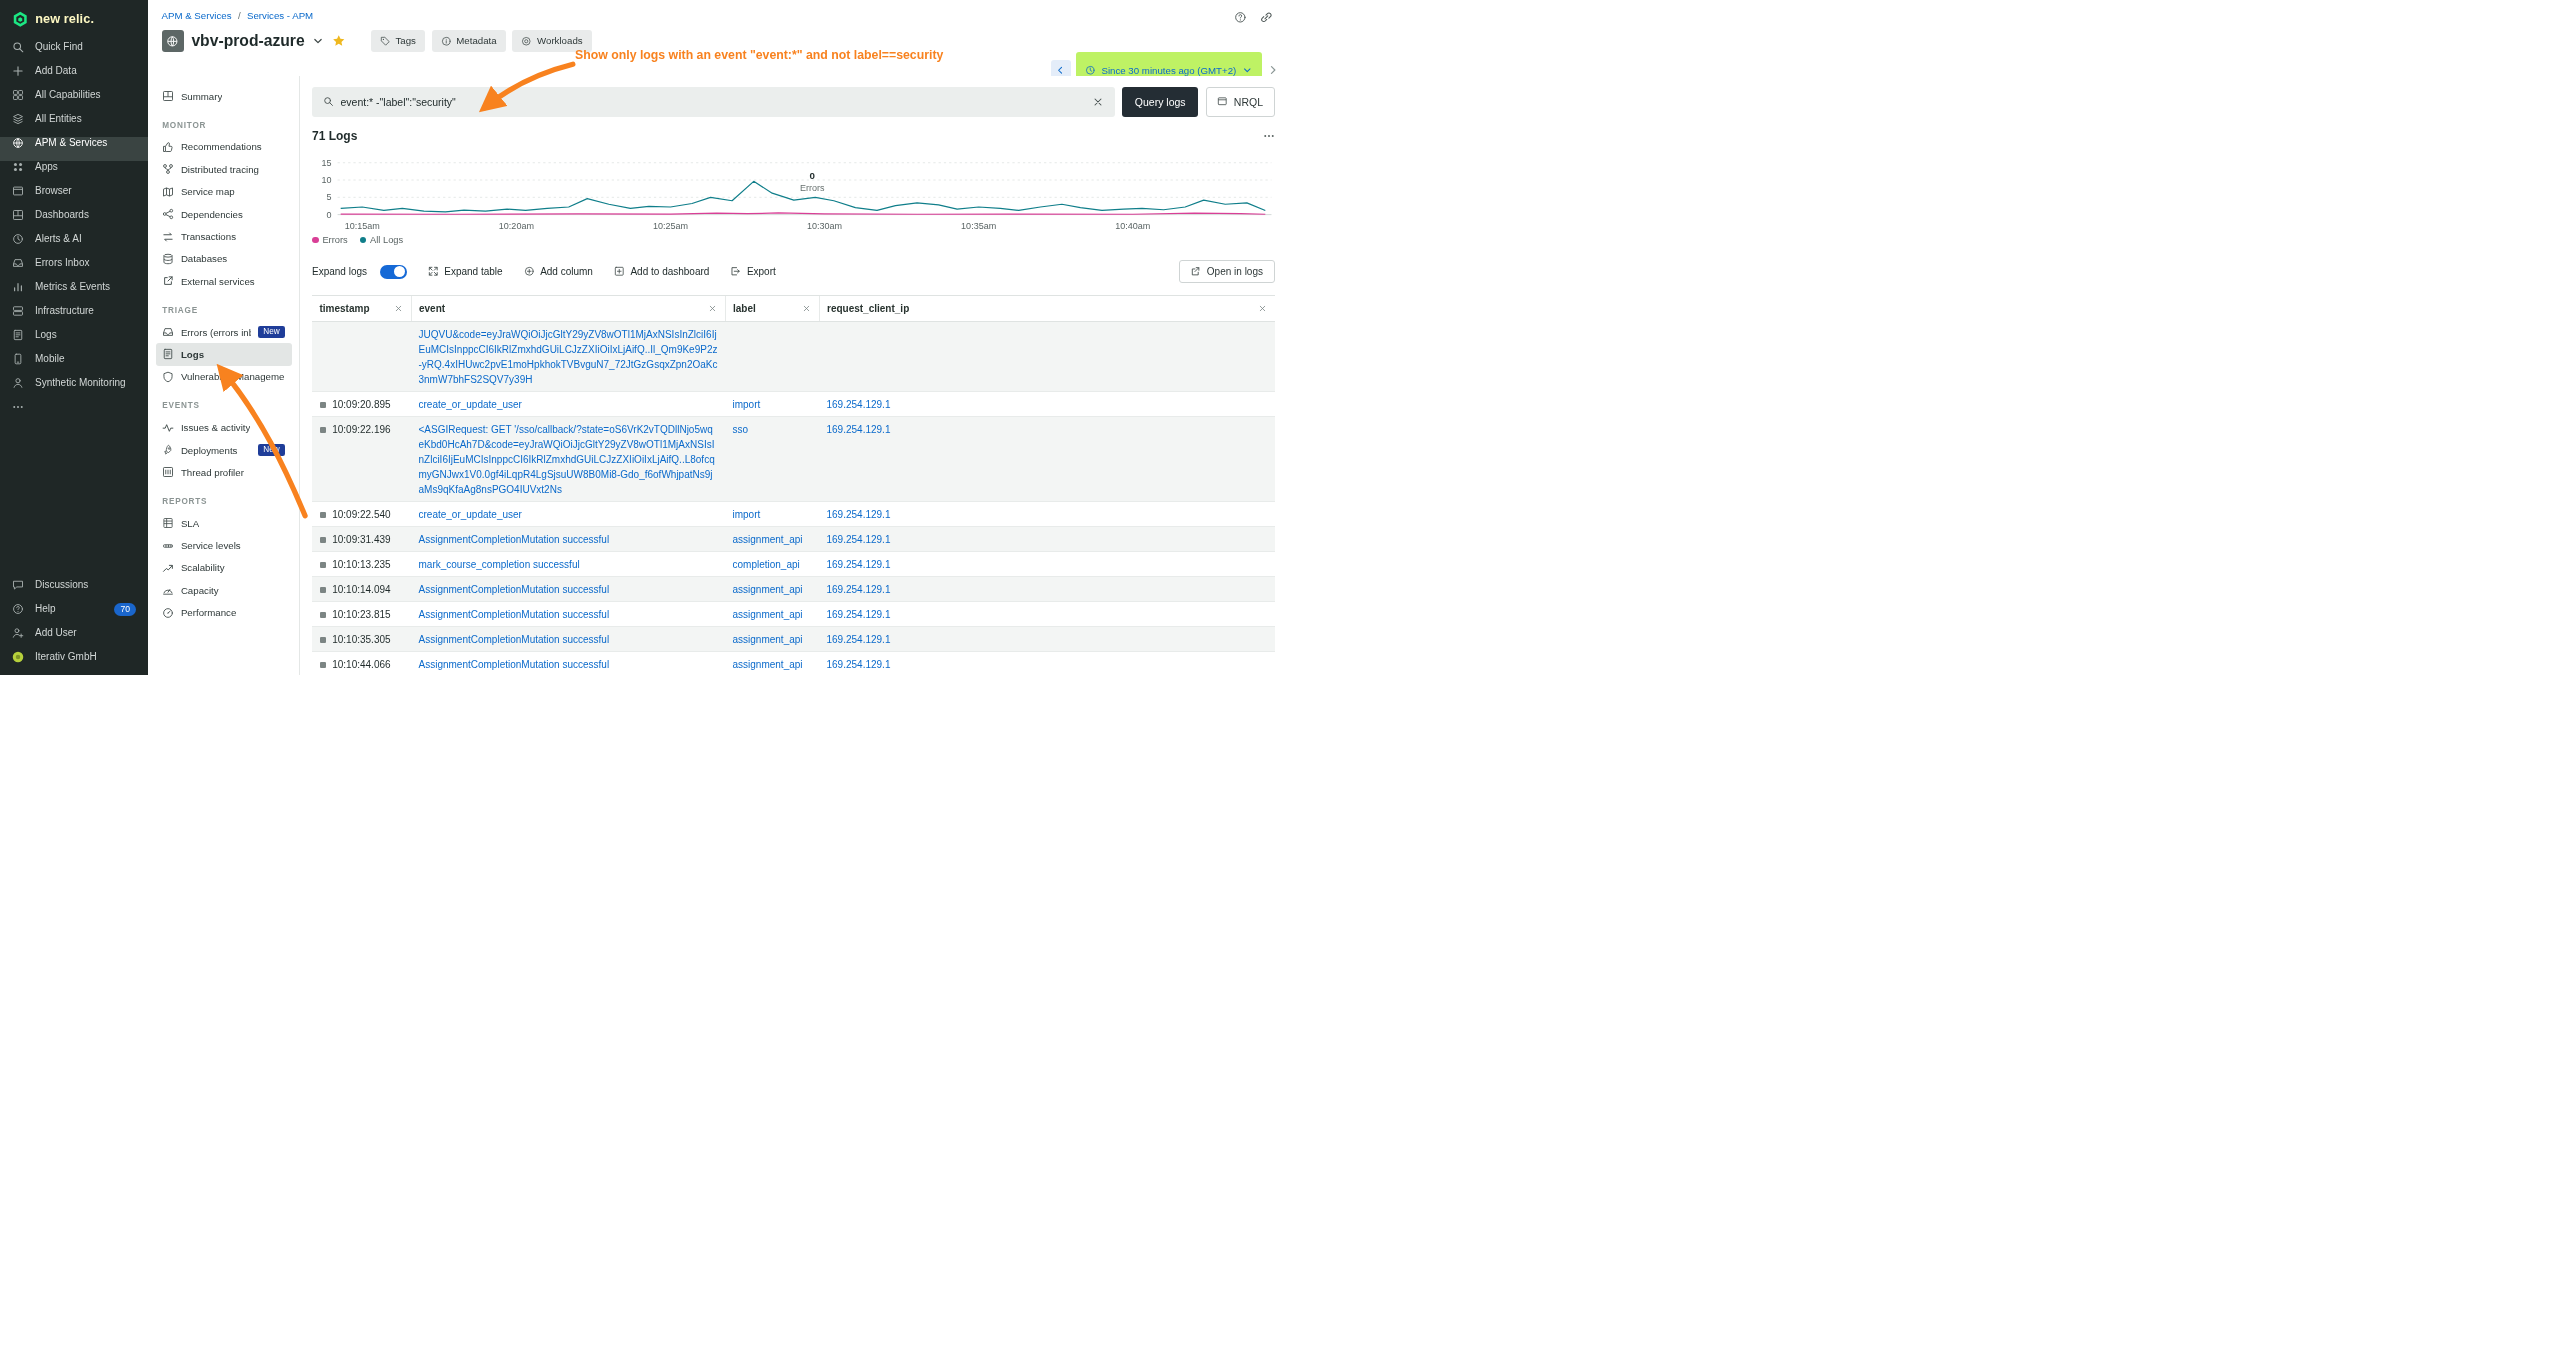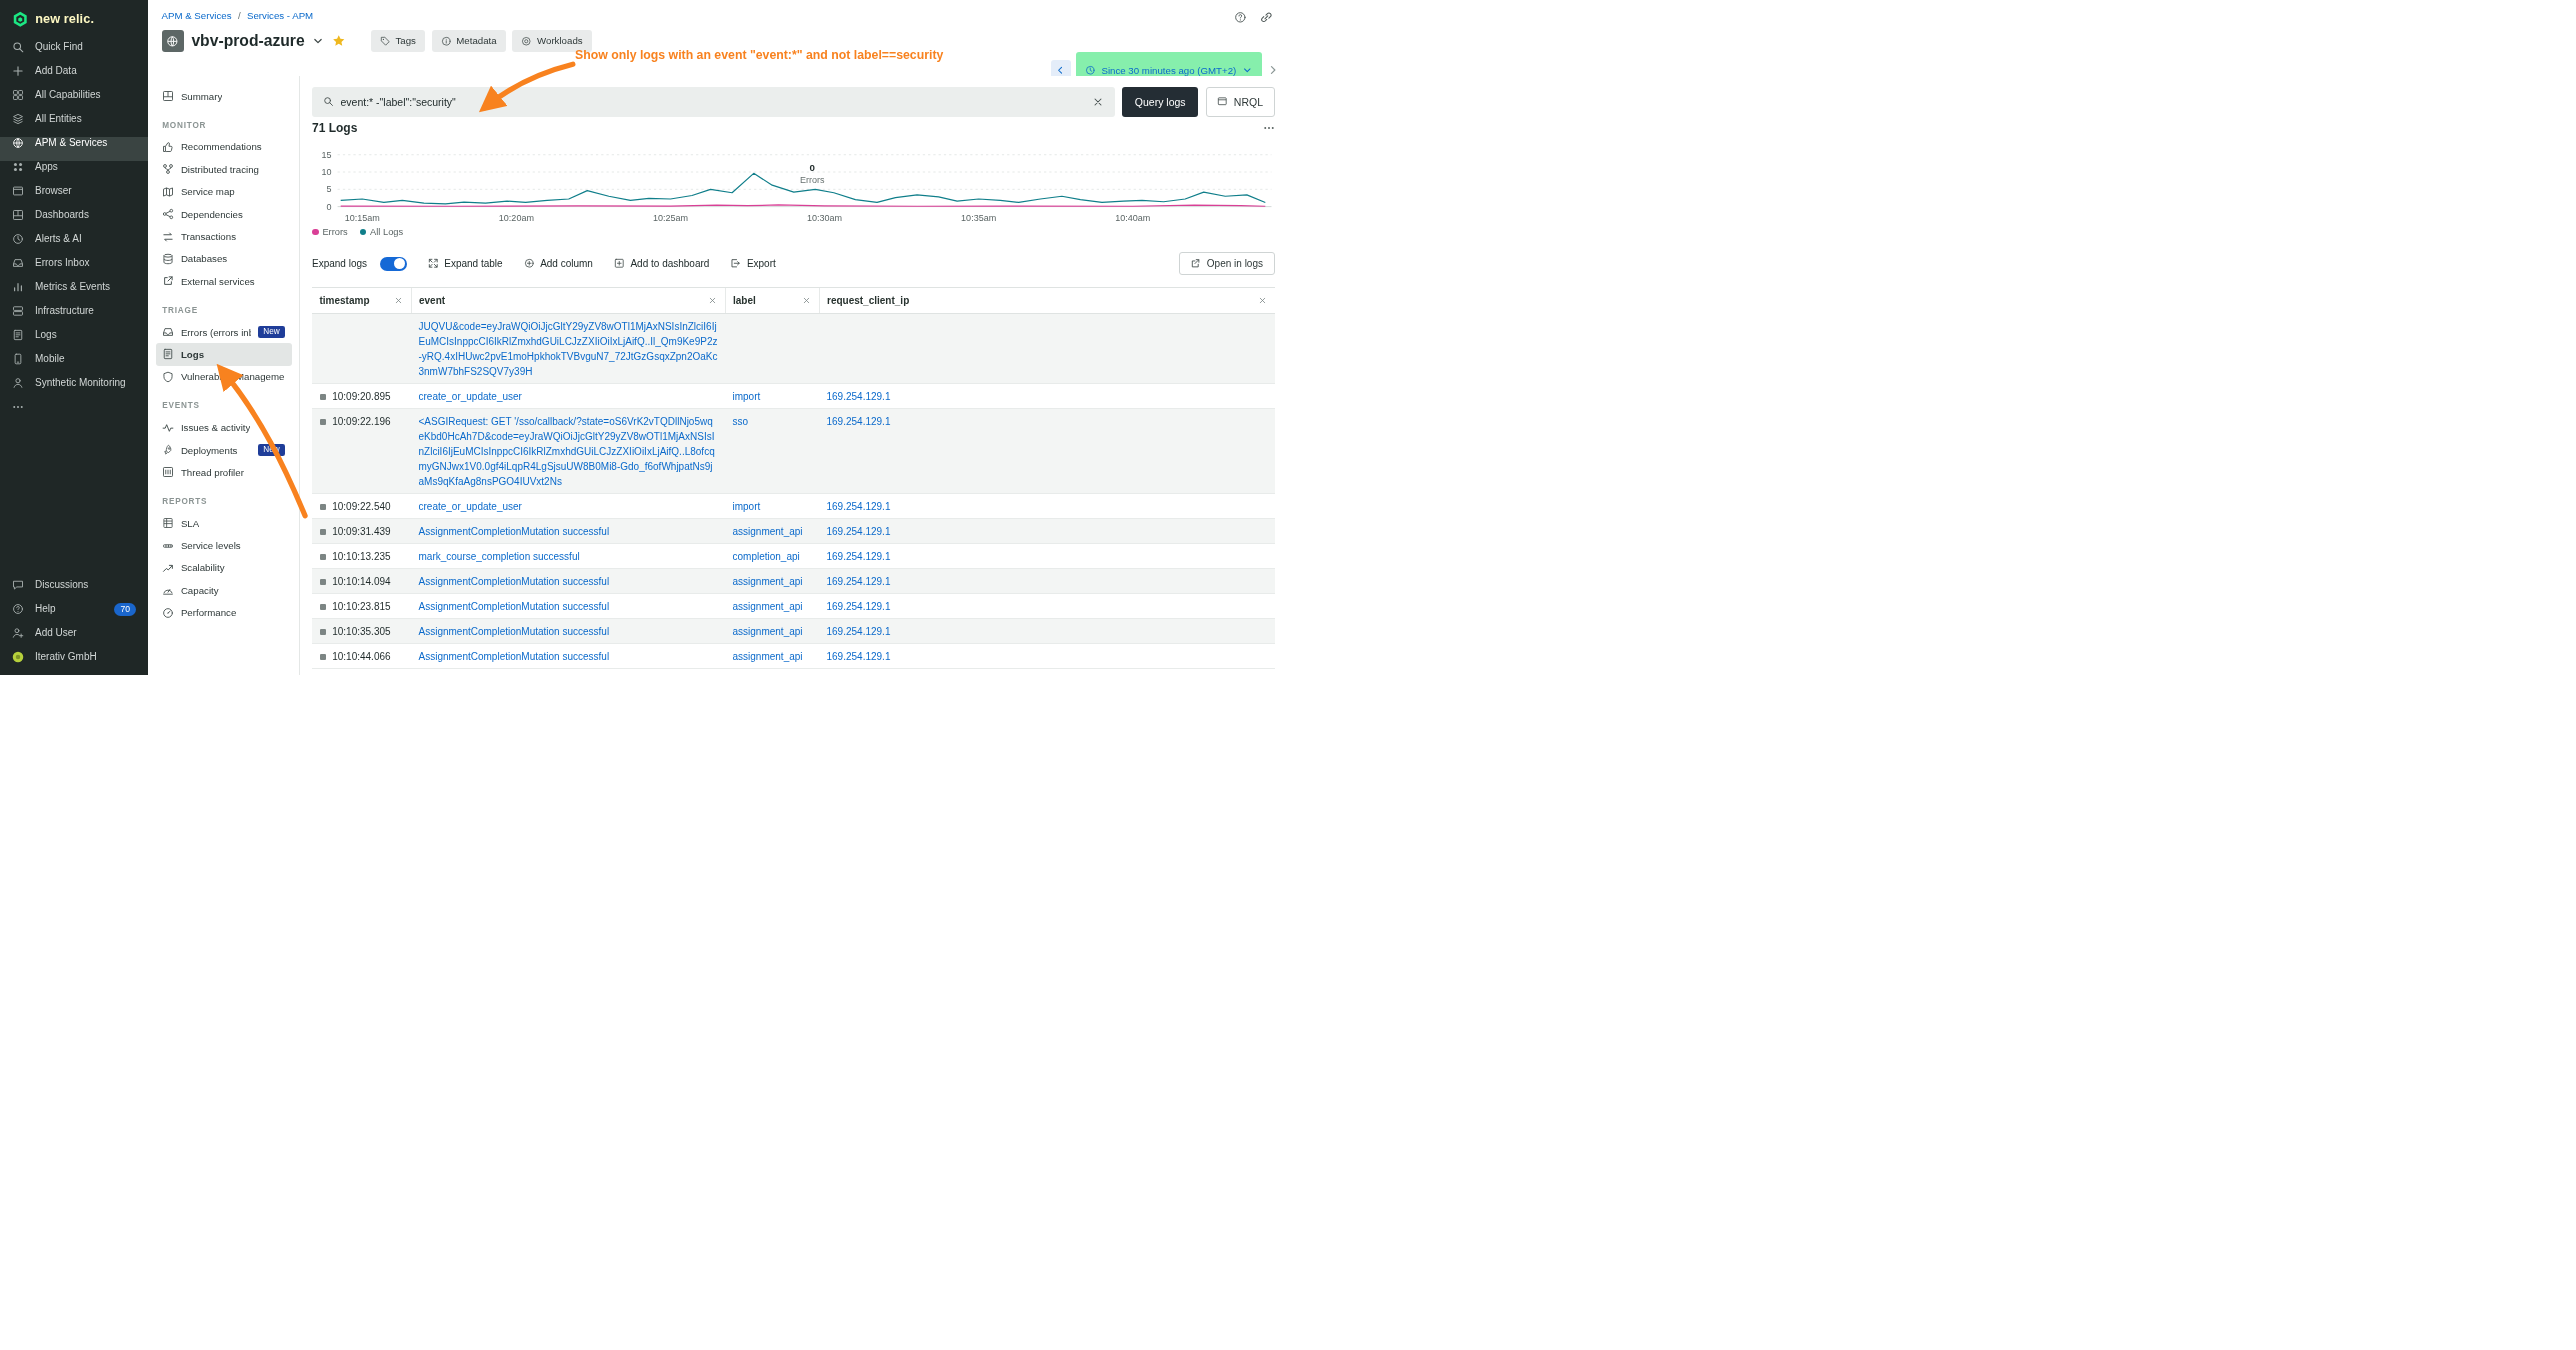--- a/index.html
+++ b/index.html
@@ -37,21 +37,21 @@
 .entity-title{font-size:15.7px;font-weight:700;color:#1f2a2a}
 .caret{color:#3c4645;cursor:pointer}
 .star{color:#efb81f;width:13.5px;height:13.5px;cursor:pointer}
 .chips{display:flex;gap:6.7px;margin-left:18px}
 .chip{display:flex;align-items:center;gap:5.2px;background:#e9ebeb;border-radius:3px;height:22px;padding:0 9px;font-size:9.7px;color:#2e3838}
 .chip .icon{color:#46504f}
 .top-icons{position:absolute;top:10.5px;right:15px;display:flex;gap:13.5px;color:#4e5857}
 .top-icons .icon{width:12.7px;height:12.7px;cursor:pointer}
 .time-row{position:absolute;top:52px;right:9px;display:flex;align-items:center;gap:5.2px}
 .nav-chev{width:20px;height:21px;border-radius:3px;background:#e4edf9;color:#0b6acb;display:flex;align-items:center;justify-content:center}
-.time-pill{display:flex;align-items:center;gap:6px;background:#86efac;color:#0b6acb;height:36px;padding:0 9px;border-radius:3px;font-size:9.7px}
+.time-pill{display:flex;align-items:center;gap:6px;background:#bef264;color:#0b6acb;height:36px;padding:0 9px;border-radius:3px;font-size:9.7px}
 .chev-fwd{color:#8b9796;cursor:pointer}
 
 .content-row{flex:1;display:flex;min-height:0}
 
 
 .enav{width:152px;border-right:0.7px solid #e4e7e6;padding:9px 7.5px;overflow:hidden;flex-shrink:0;background:#fff}
 .enav-item{display:flex;align-items:center;gap:6.7px;height:22.4px;padding:0 6.7px;border-radius:3px;font-size:9.7px;color:#2e3838;cursor:pointer}
 .enav-item .icon{color:#46504f}
 .enav-label{white-space:nowrap;overflow:hidden}
 .enav-item.active{background:#e3e6e5;font-weight:700}
@@ -62,21 +62,21 @@
 .main{flex:1;min-width:0;padding:10.5px 13.5px 0 12px;position:relative;overflow:hidden;background:#fff}
 .search-row{display:flex;gap:7.5px;align-items:center}
 .search-box{flex:1;display:flex;align-items:center;gap:7.5px;background:#ebeeed;border-radius:3px;height:30px;padding:0 10.5px;cursor:text}
 .search-box .icon{color:#46504f}
 .query-input{flex:1;border:none;background:transparent;outline:none;font-size:10.5px;color:#222d2d;font-family:"Liberation Sans",sans-serif}
 .search-clear{cursor:pointer;color:#3c4645}
 .btn-dark{background:#242d34;color:#fff;border-radius:3px;height:30px;padding:0 12.7px;font-size:10.5px;display:flex;align-items:center}
 .btn-outline{background:#fff;border:0.7px solid #cfd4d4;border-radius:3px;height:30px;padding:0 10.5px;font-size:10.5px;display:flex;align-items:center;gap:6px;color:#2e3838}
 .btn-outline .icon{color:#3c4645}
 
-.panel-title-row{display:flex;align-items:center;margin-top:4px}
+.panel-title-row{display:flex;align-items:center;margin-top:12px}
 .panel-title-row h2{font-size:12px;font-weight:700;color:#1f2a2a}
 .more-dots{margin-left:auto;color:#57615f;cursor:pointer}
 
 #logs-chart{display:block;margin-top:6px}
 #logs-chart text{font-family:"Liberation Sans",sans-serif}
 .legend{display:flex;gap:12px;margin-top:1.5px;font-size:9.3px;color:#5a6464}
 .legend-item{display:flex;align-items:center;cursor:pointer}
 .dot{width:6.7px;height:6.7px;border-radius:50%;display:inline-block;margin-right:3.7px}
 
 .toolbar{display:flex;align-items:center;gap:21px;margin-top:15px}

